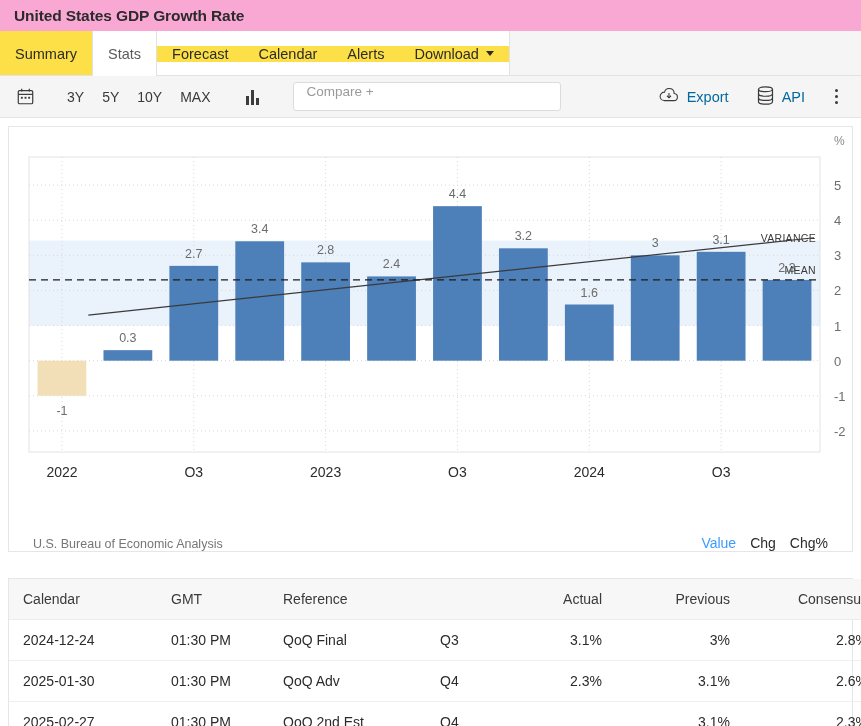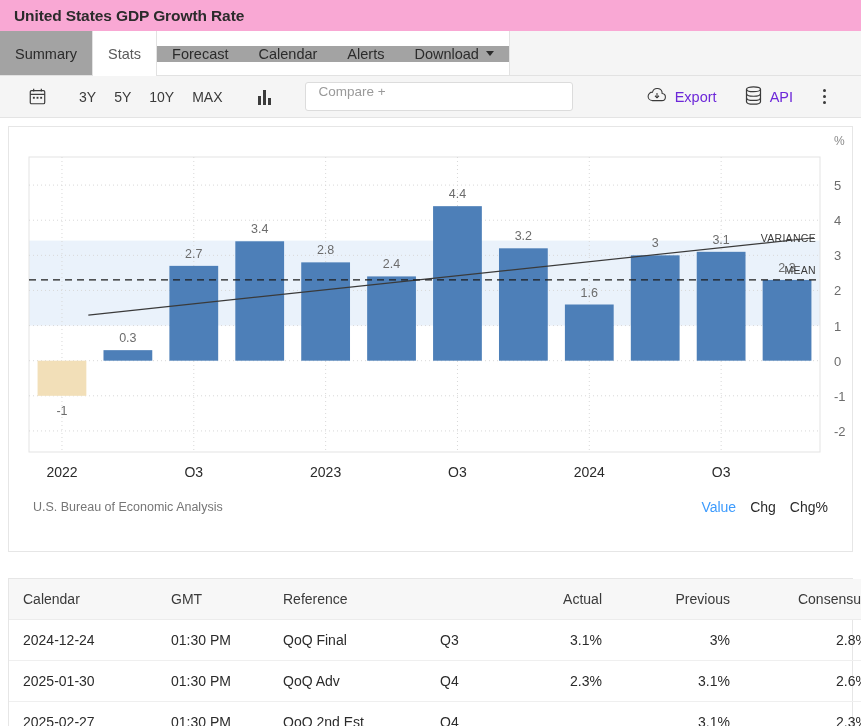--- a/index.html
+++ b/index.html
@@ -29,21 +29,21 @@
     display:flex;align-items:stretch;
     position:relative;
   }
   .tabbar:after{
     content:"";position:absolute;left:0;right:0;bottom:0;height:1px;background:#e2e2e2;
   }
   .tab{
     display:flex;align-items:center;
     padding:0 15px;
     font-size:14.5px;color:#2b2b2b;
-    background:#a3a3a3;
+    background:#fde047;
     border-right:1px solid #e2e2e2;
     cursor:pointer;
     white-space:nowrap;
   }
   .tab.first{border-left:none;}
   .tab.active{
     background:#ffffff;
     color:#5a5a5a;
     position:relative;z-index:2;
   }
@@ -55,21 +55,21 @@
     display:inline-block;width:0;height:0;margin-left:7px;
     border-left:4.5px solid transparent;border-right:4.5px solid transparent;
     border-top:5px solid #2b2b2b;
   }
   
   .toolbar{
     height:42px;
     background:#f5f5f5;
     border-bottom:1px solid #e4e4e4;
     display:flex;align-items:center;
-    padding:0 24px;
+    padding:0 12px;
     box-sizing:border-box;
     gap:0;
   }
   .tb-icon{
     display:flex;align-items:center;justify-content:center;
     width:26px;height:26px;cursor:pointer;
   }
   .range-group{display:flex;align-items:center;margin-left:20px;gap:0;}
   .range-btn{
     font-size:14px;color:#3a3a3a;padding:3px 9px;cursor:pointer;
@@ -82,42 +82,42 @@
     background:#ffffff;border:1px solid #dcdcdc;border-radius:3px;
     display:flex;align-items:flex-start;padding:0 11px;box-sizing:border-box;
   }
   .compare-box input{
     border:none;outline:none;width:100%;font-size:13.5px;color:#3a3a3a;
     font-family:"Liberation Sans", sans-serif;background:transparent;
   }
   .compare-box input::placeholder{color:#9a9a9a;}
   .tb-right{margin-left:auto;display:flex;align-items:center;gap:0;}
   .tb-action{
-    display:flex;align-items:center;gap:8px;font-size:14.5px;color:#6d28d9;
+    display:flex;align-items:center;gap:8px;font-size:14.5px;color:#0369a1;
     padding:0 14px;cursor:pointer;
   }
   .kebab{
     display:flex;flex-direction:column;align-items:center;justify-content:center;
     gap:3px;width:26px;height:26px;cursor:pointer;margin-left:4px;
   }
   .kebab i{display:block;width:3px;height:3px;border-radius:50%;background:#3a3a3a;}
   
   .chart-card{
     margin:8px 8px 0 8px;
     background:#ffffff;
     border:1px solid #e6e6e6;
     height:426px;
     box-sizing:border-box;
     position:relative;
   }
   .chart-wrap{position:relative;width:100%;height:340px;}
   .chart-wrap svg{display:block;}
   .chart-footer{
-    position:absolute;left:0;right:0;bottom:16px;height:56px;
-    display:flex;align-items:center;padding:0 24px;box-sizing:border-box;
+    position:absolute;left:0;right:0;bottom:0;height:56px;
+    display:flex;align-items:flex-end;padding:0 24px;box-sizing:border-box;
   }
   .source-text{font-size:12.5px;color:#767676;}
   .value-toggles{margin-left:auto;display:flex;align-items:center;gap:14px;}
   .vt{font-size:14px;color:#2b2b2b;cursor:pointer;}
   .vt.active{color:#3d9bfd;}
   
   .table-card{
     margin:26px 8px 0 8px;
     border:1px solid #e6e6e6;
     background:#ffffff;

